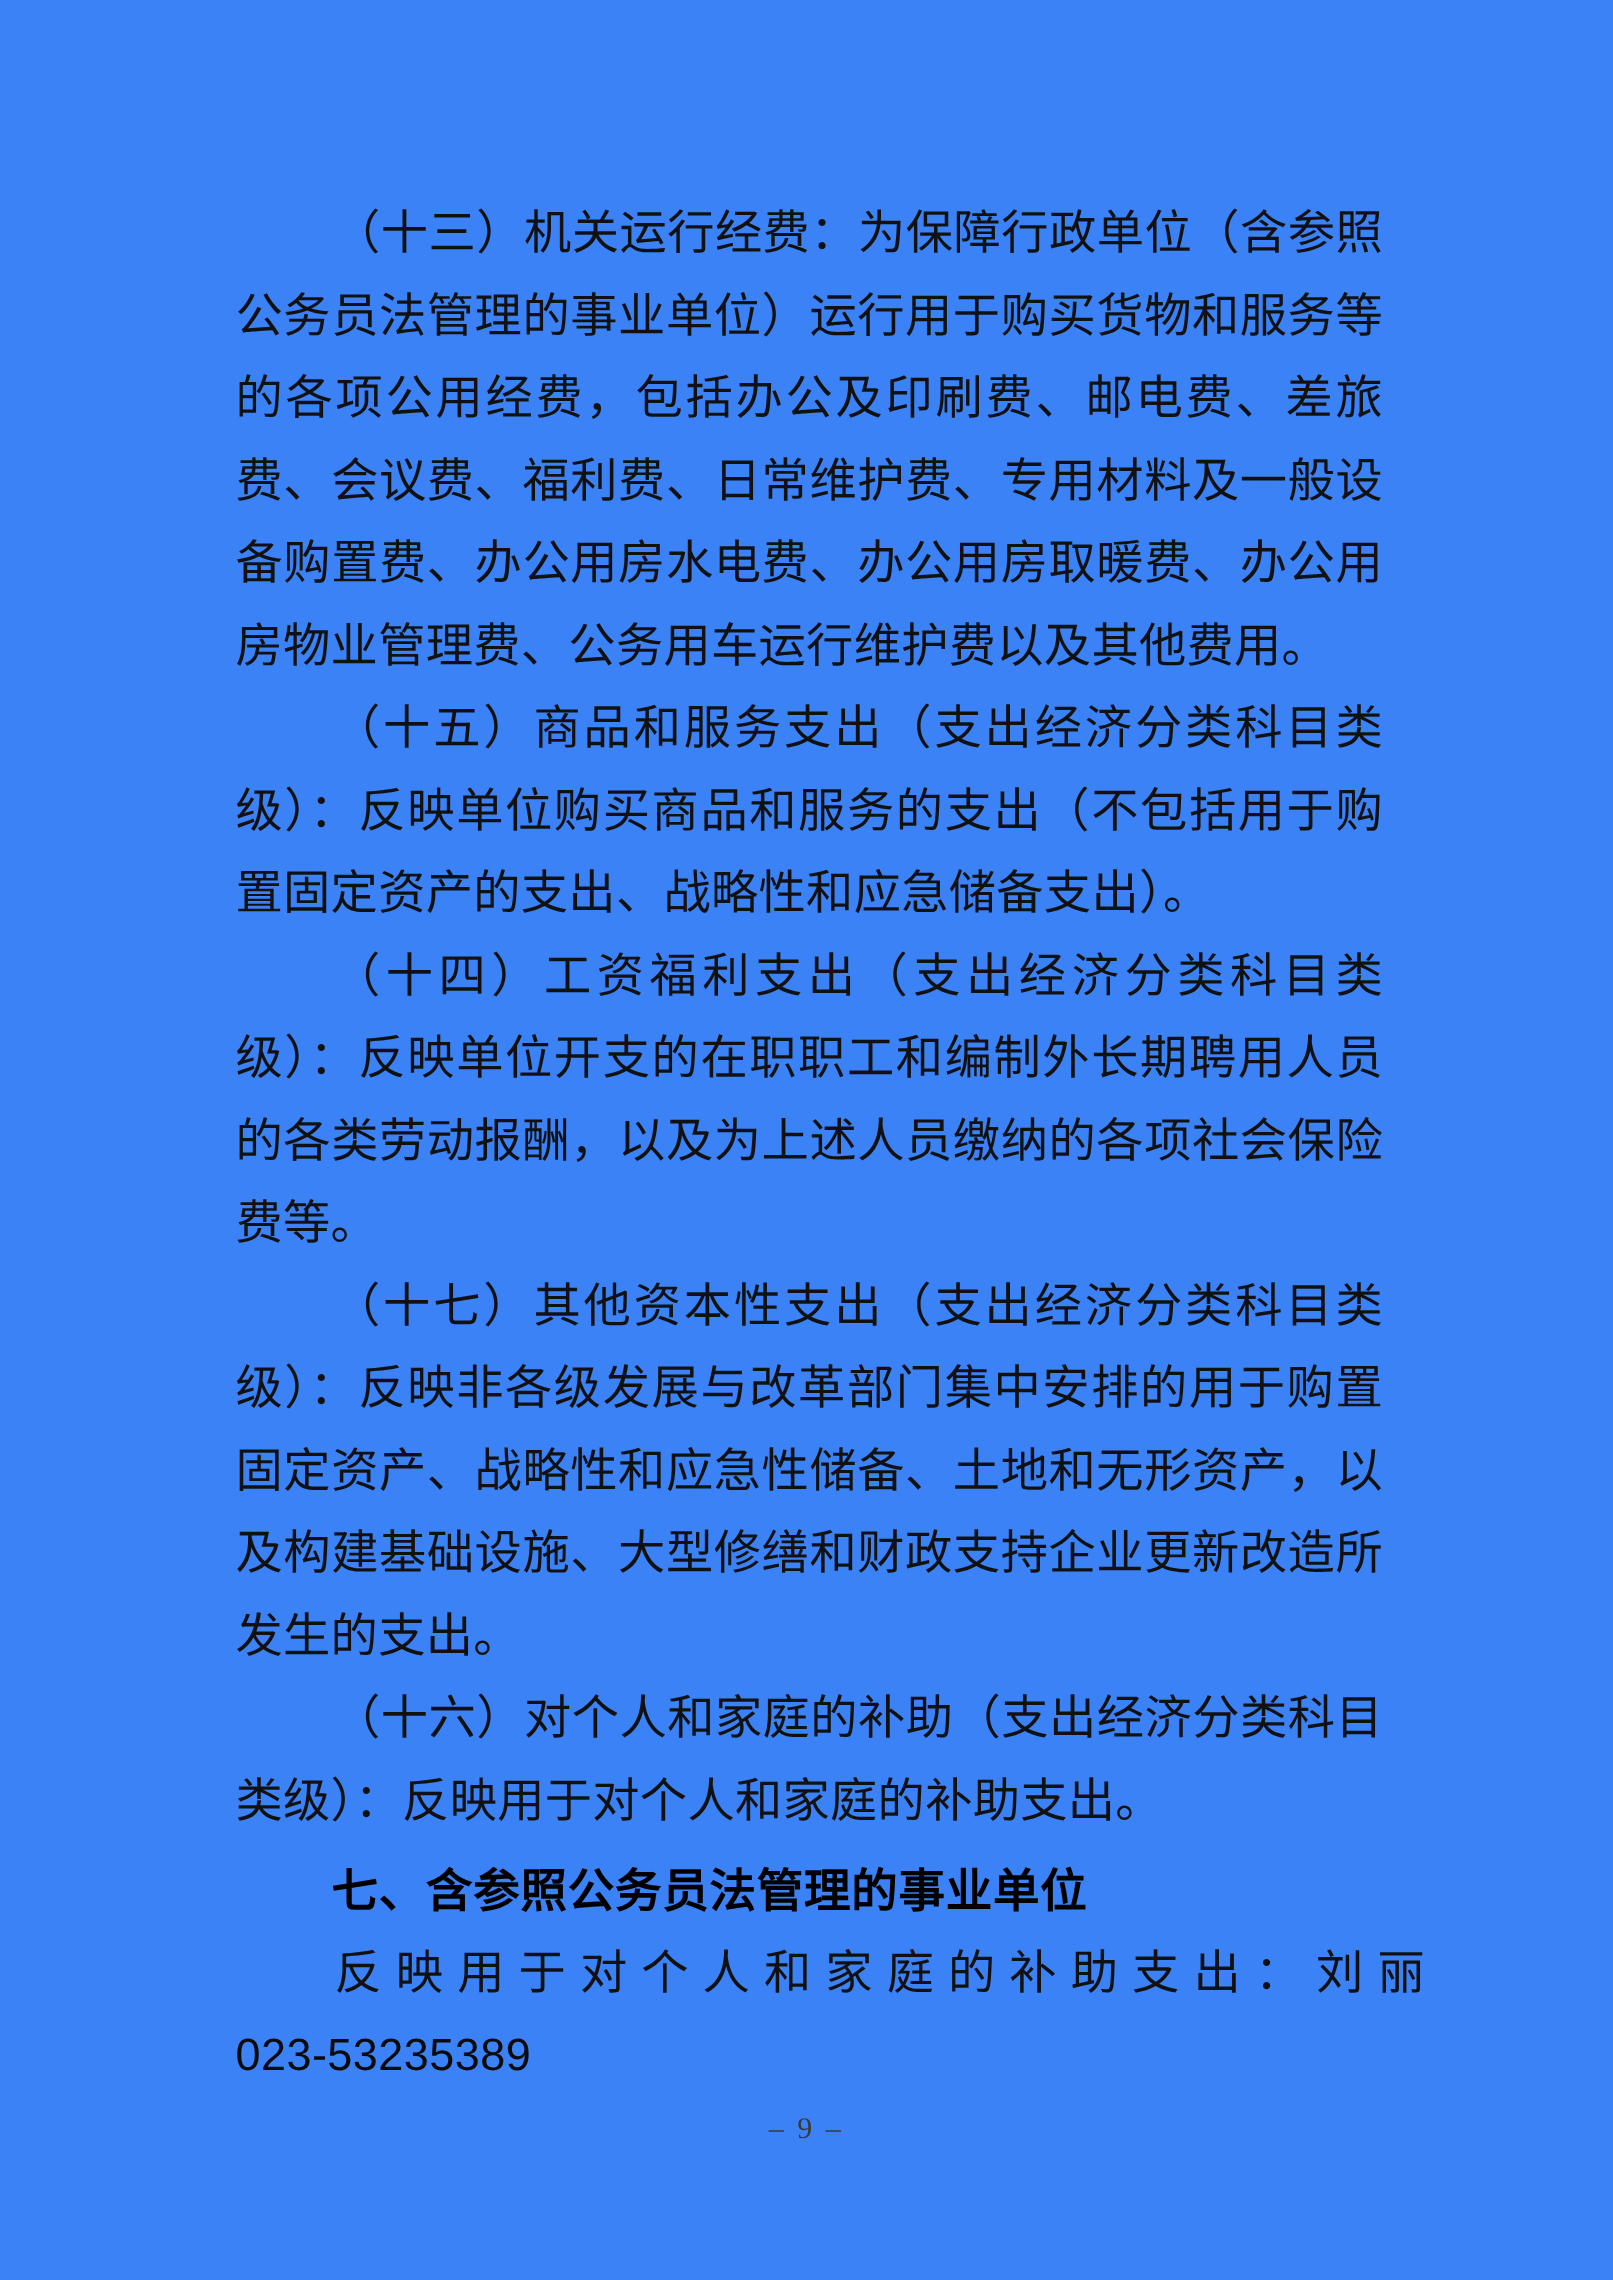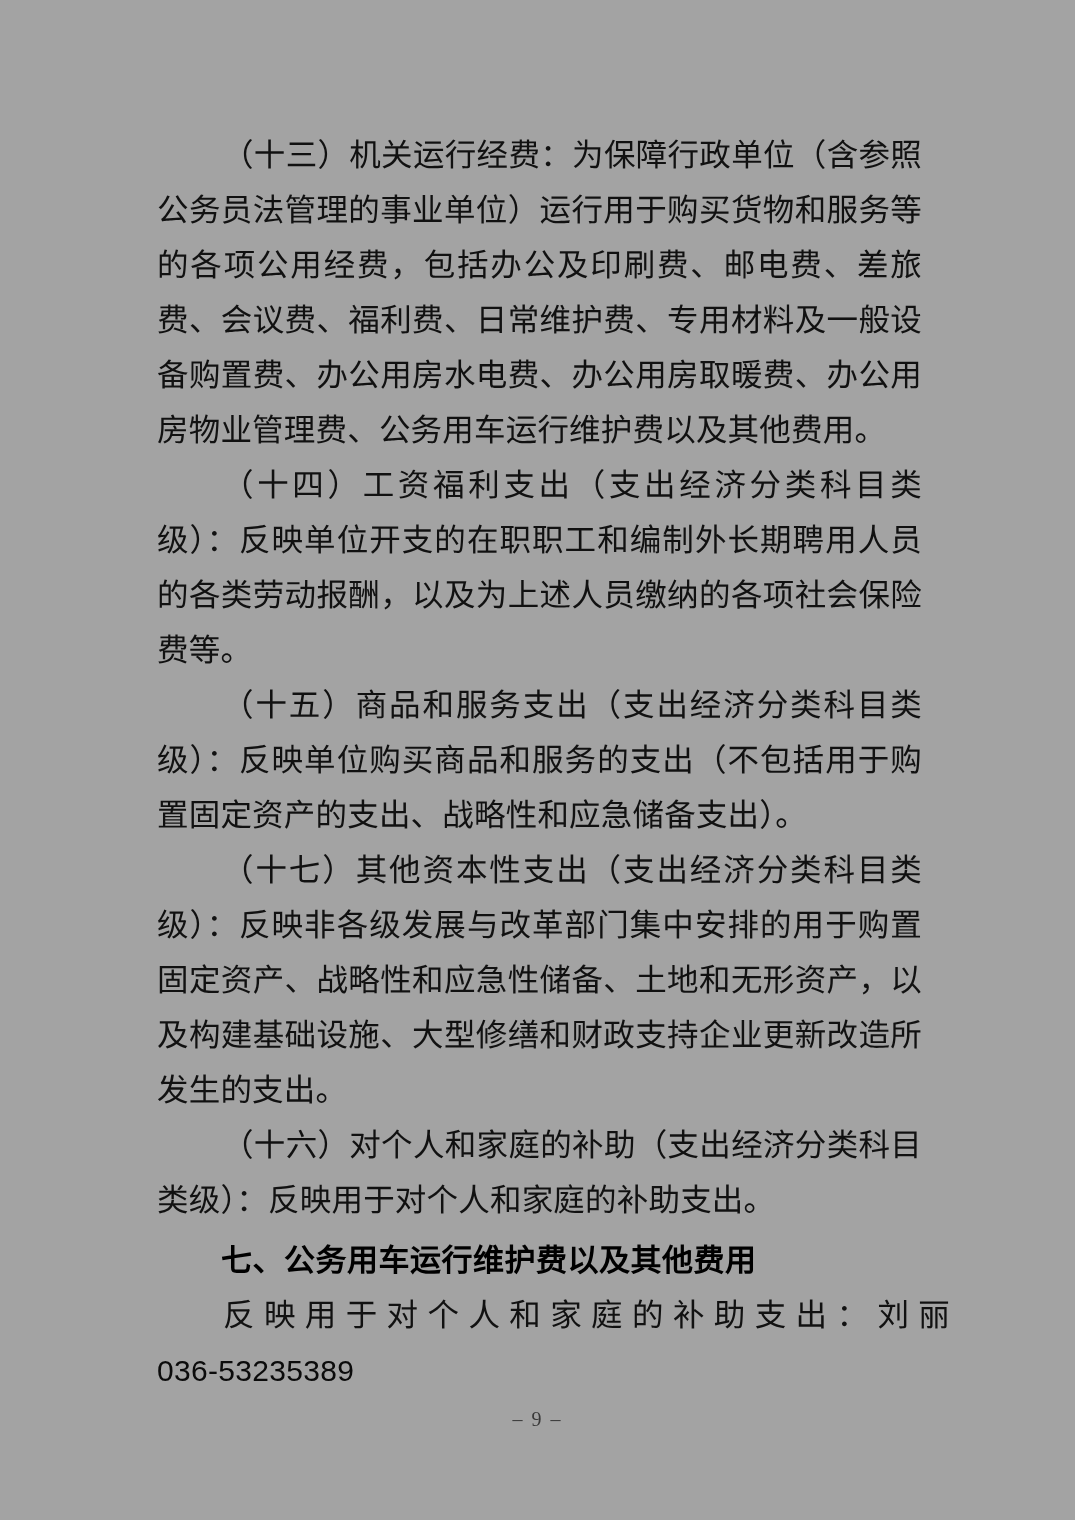--- a/index.html
+++ b/index.html
@@ -6,21 +6,21 @@
   html, body {
     margin: 0;
     padding: 0;
     background: #ffffff;
   }
 
   .page {
     position: relative;
     width: 1075px;
     height: 1520px;
-    background: #a3a3a3;
+    background: #3b82f6;
     margin: 0 auto;
     overflow: hidden;
     font-family: "Liberation Serif", "DejaVu Serif", serif;
     color: #0d0d0d;
   }
 
   .content {
     position: absolute;
     left: 157px;
     top: 128px;
@@ -102,33 +102,33 @@
 </style>
 </head>
 <body>
 
 <div class="page">
 
   <div class="content">
 
     <p class="para">（十三）机关运行经费：为保障行政单位（含参照公务员法管理的事业单位）运行用于购买货物和服务等的各项公用经费，包括办公及印刷费、邮电费、差旅费、会议费、福利费、日常维护费、专用材料及一般设备购置费、办公用房水电费、办公用房取暖费、办公用房物业管理费、公务用车运行维护费以及其他费用。</p>
 
+    <p class="para">（十五）商品和服务支出（支出经济分类科目类级）：反映单位购买商品和服务的支出（不包括用于购置固定资产的支出、战略性和应急储备支出）。</p>
+
     <p class="para">（十四）工资福利支出（支出经济分类科目类级）：反映单位开支的在职职工和编制外长期聘用人员的各类劳动报酬，以及为上述人员缴纳的各项社会保险费等。</p>
-
-    <p class="para">（十五）商品和服务支出（支出经济分类科目类级）：反映单位购买商品和服务的支出（不包括用于购置固定资产的支出、战略性和应急储备支出）。</p>
 
     <p class="para">（十七）其他资本性支出（支出经济分类科目类级）：反映非各级发展与改革部门集中安排的用于购置固定资产、战略性和应急性储备、土地和无形资产，以及构建基础设施、大型修缮和财政支持企业更新改造所发生的支出。</p>
 
     <p class="para">（十六）对个人和家庭的补助（支出经济分类科目类级）：反映用于对个人和家庭的补助支出。</p>
 
     <div class="heading-gap"></div>
 
-    <h2 class="heading">七、公务用车运行维护费以及其他费用</h2>
+    <h2 class="heading">七、含参照公务员法管理的事业单位</h2>
 
     <p class="contact-line">反映用于对个人和家庭的补助支出：刘丽</p>
 
-    <p class="phone-line">036-53235389</p>
+    <p class="phone-line">023-53235389</p>
 
   </div>
 
   <div class="footer">– 9 –</div>
 
 </div>
 
 </body></html>

